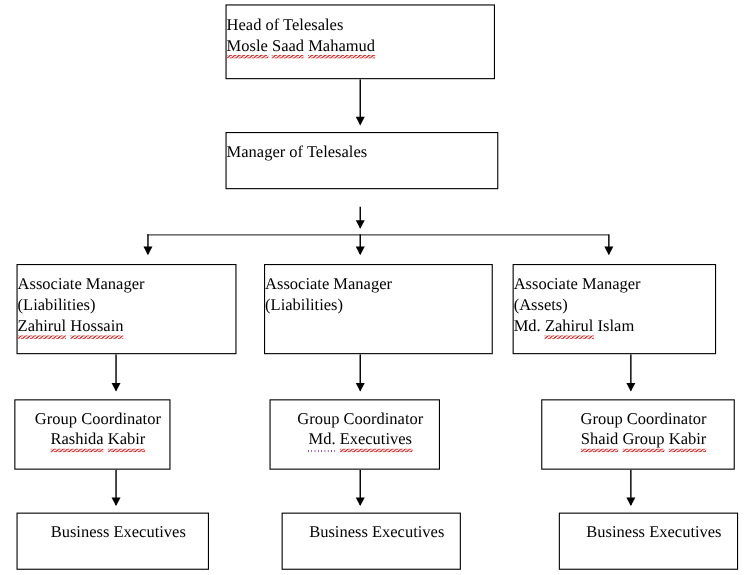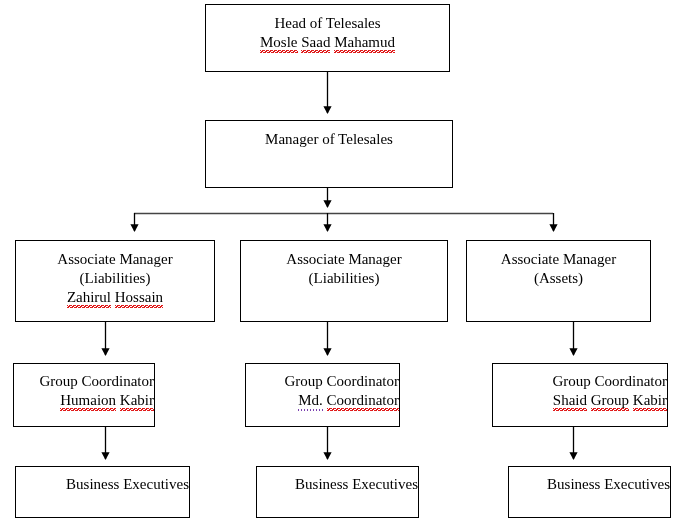--- a/index.html
+++ b/index.html
@@ -30,22 +30,22 @@
     background: #ffffff;
     overflow: hidden;
   }
   .node-text {
     display: block;
     font-size: 15px;
     line-height: 19px;
     white-space: nowrap;
   }
   
-  .align-center .node-text { text-align: center; }
-  .align-left .node-text { text-align: right; }
+  .align-center .node-text { }
+  .align-left .node-text { text-align: center; }
 
   .pad-center { padding-top: 9px; }
   .pad-left { padding-top: 8px; padding-left: 10px; }
 
   
   .sp {
     position: relative;
     display: inline-block;
     padding-bottom: 1px;
     background-image:
@@ -133,56 +133,61 @@
 
 <div class="node align-center pad-center" style="left:205px; top:4px; width:245px; height:68px;">
   <span class="node-text">Head of Telesales</span>
   <span class="node-text">
     <span class="sp">Mosle</span>
     <span class="sp">Saad</span>
     <span class="sp">Mahamud</span>
   </span>
 </div>
 
-<div class="node align-center pad-center" style="left:205px; top:120px; width:248px; height:68px;">
+<div class="node align-center pad-center" style="left:205px; top:120px; width:248px; height:52px;">
   <span class="node-text">Manager of Telesales</span>
 </div>
 
 <div class="node align-center pad-center" style="left:15px; top:240px; width:200px; height:82px;">
   <span class="node-text">Associate Manager</span>
   <span class="node-text">(Liabilities)</span>
   <span class="node-text">
     <span class="sp">Zahirul</span>
     <span class="sp">Hossain</span>
   </span>
 </div>
 
 <div class="node align-center pad-center" style="left:240px; top:240px; width:208px; height:82px;">
   <span class="node-text">Associate Manager</span>
   <span class="node-text">(Liabilities)</span>
 </div>
 
 <div class="node align-center pad-center" style="left:466px; top:240px; width:185px; height:82px;">
   <span class="node-text">Associate Manager</span>
   <span class="node-text">(Assets)</span>
+  <span class="node-text">
+    <span>Md.</span>
+    <span class="sp">Zahirul</span>
+    <span>Islam</span>
+  </span>
 </div>
 
 <div class="node align-left pad-left" style="left:13px; top:363px; width:142px; height:64px;">
   <span class="node-text">Group Coordinator</span>
   <span class="node-text">
-    <span class="sp">Humaion</span>
+    <span class="sp">Rashida</span>
     <span class="sp">Kabir</span>
   </span>
 </div>
 
 <div class="node align-left pad-left" style="left:245px; top:363px; width:155px; height:64px;">
   <span class="node-text">Group Coordinator</span>
   <span class="node-text">
     <span class="sg">Md.</span>
-    <span class="sp">Coordinator</span>
+    <span class="sp">Executives</span>
   </span>
 </div>
 
 <div class="node align-left pad-left" style="left:492px; top:363px; width:176px; height:64px;">
   <span class="node-text">Group Coordinator</span>
   <span class="node-text">
     <span class="sp">Shaid</span>
     <span class="sp">Group</span>
     <span class="sp">Kabir</span>
   </span>

